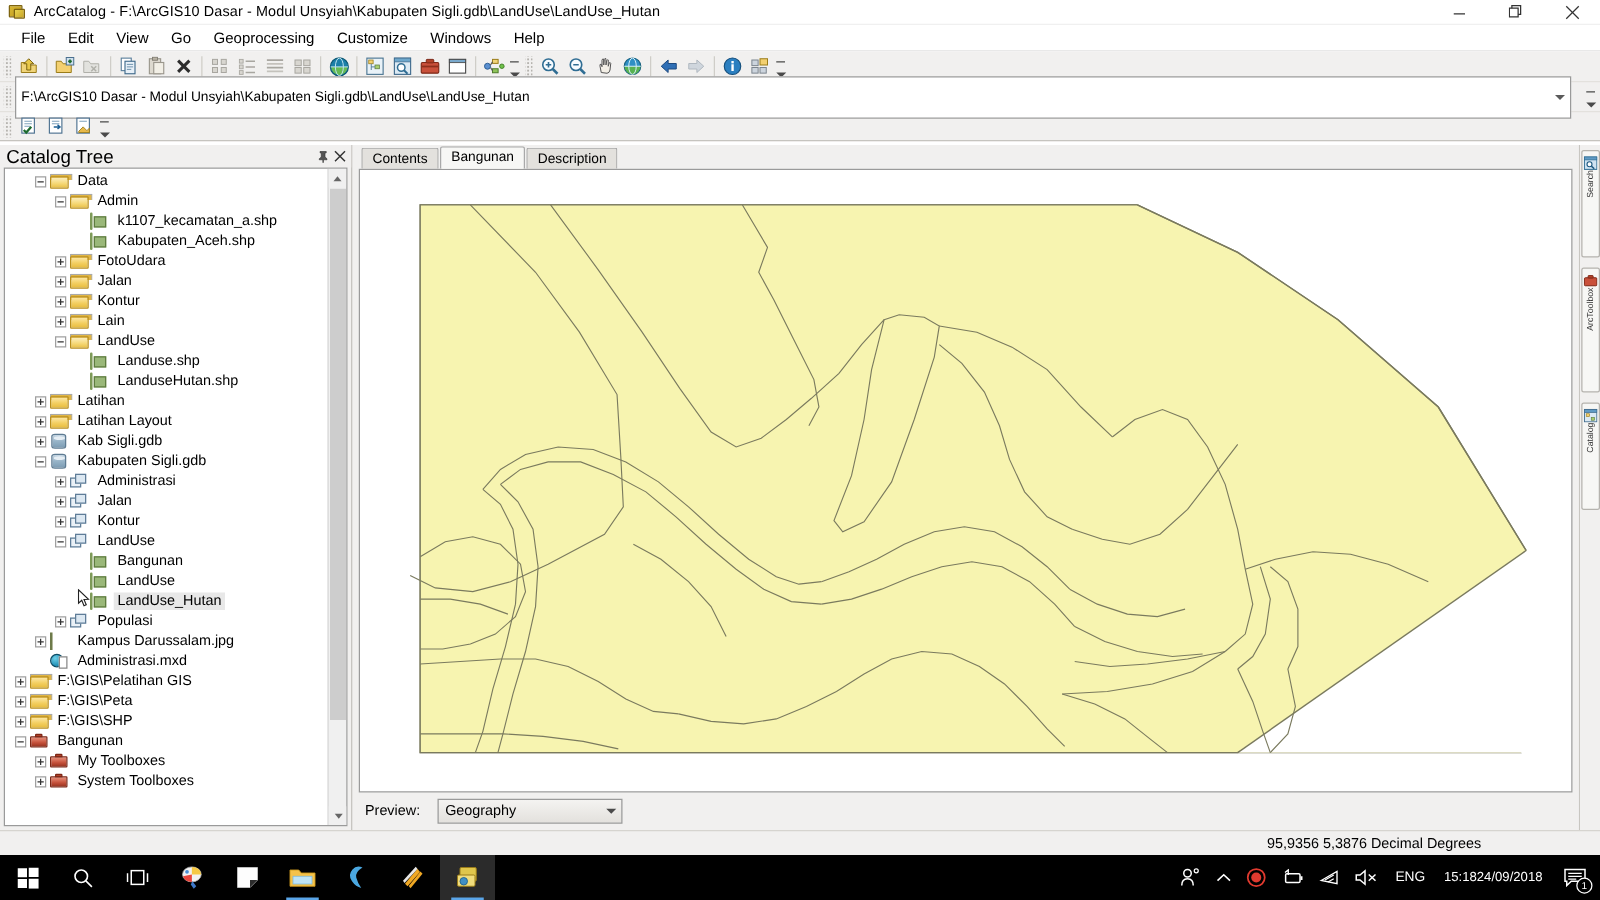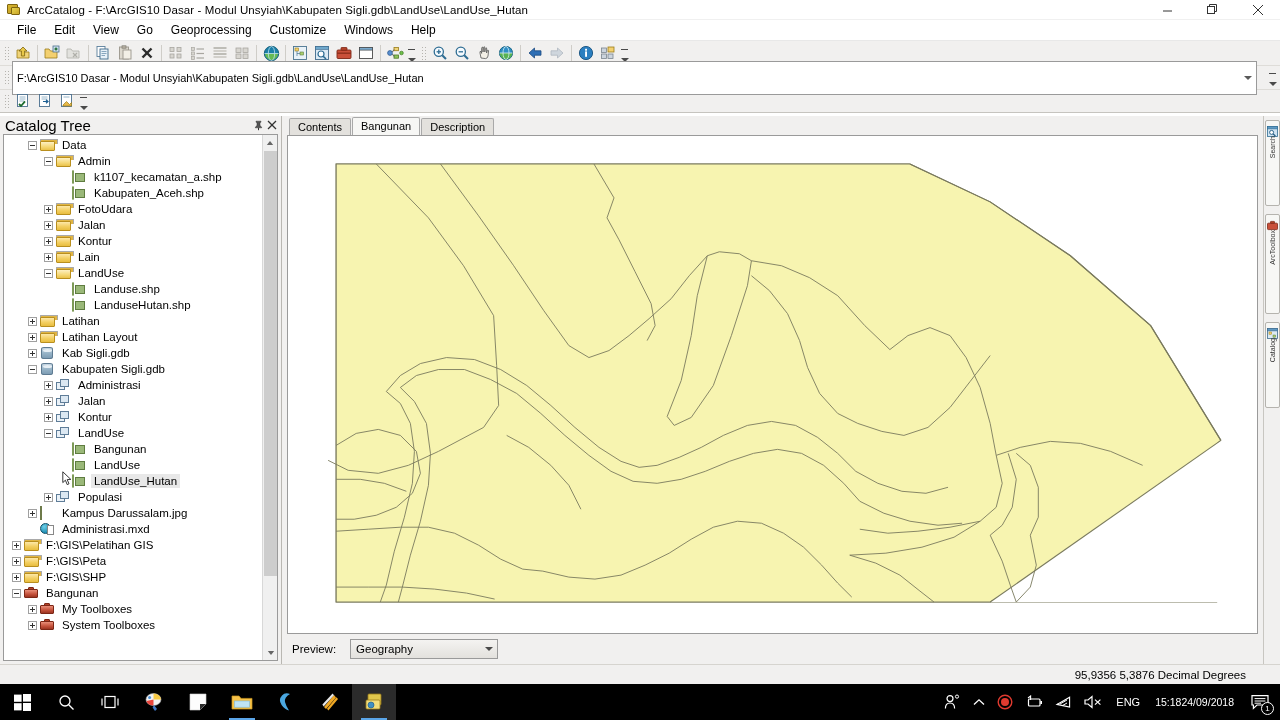--- a/index.html
+++ b/index.html
@@ -211,21 +211,21 @@
   .dockpanel .dk-icon { width: 11px; height: 11px; margin-bottom: 2px; }
   .dockpanel .dk-text {
     writing-mode: vertical-rl; font-size: 7px; color: #333; letter-spacing: 0px;
     white-space: nowrap; transform: rotate(180deg);
   }
 
   
   #statusbar {
     position: absolute; left: 0; top: 664px; width: 1280px; height: 20px;
     background: #f1f0ef; border-top: 1px solid #d6d4cf; display: flex; align-items: center;
-    justify-content: flex-end; padding-right: 34px;
+    justify-content: flex-end; padding-right: 95px;
   }
   #statusbar .coord { font-size: 11.5px; color: #000; }
 
   
   #taskbar {
     position: absolute; left: 0; top: 684px; width: 1280px; height: 36px;
     background: #000000; display: flex; align-items: center;
   }
   .tb-item { width: 44px; height: 36px; display: flex; align-items: center; justify-content: center; position: relative; }
   .tb-item.active { background: #2b2b2b; }

